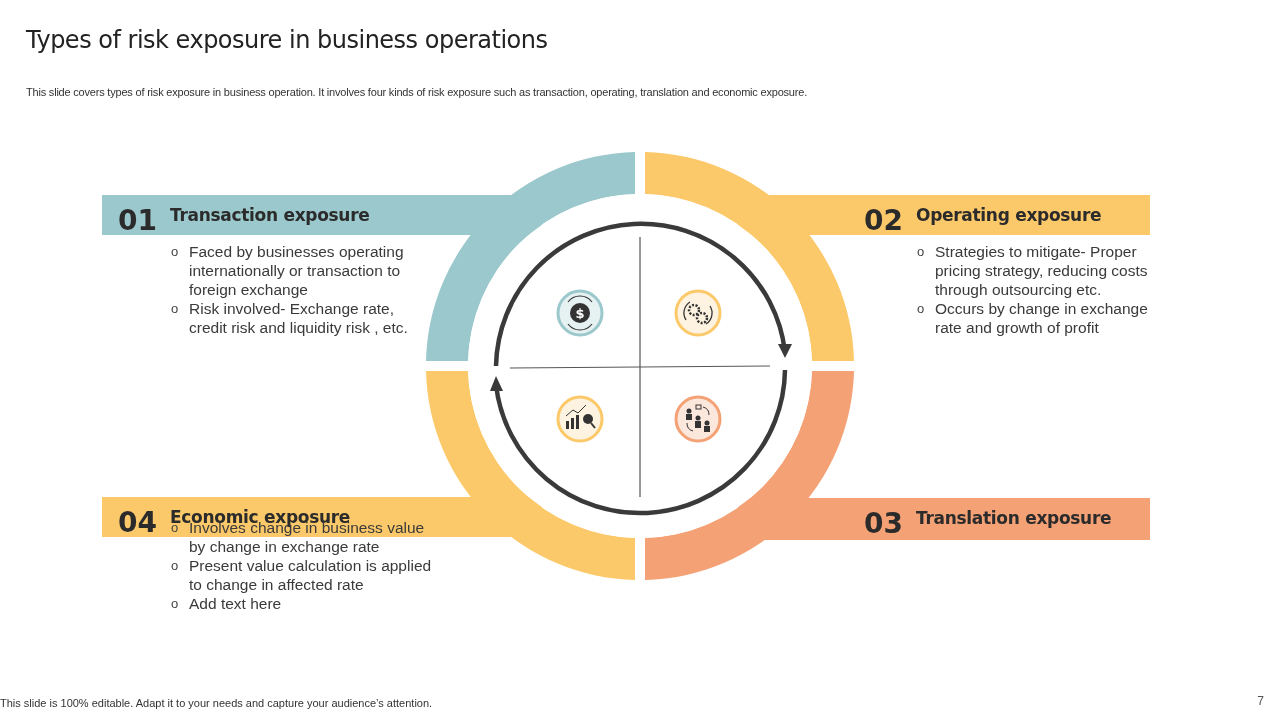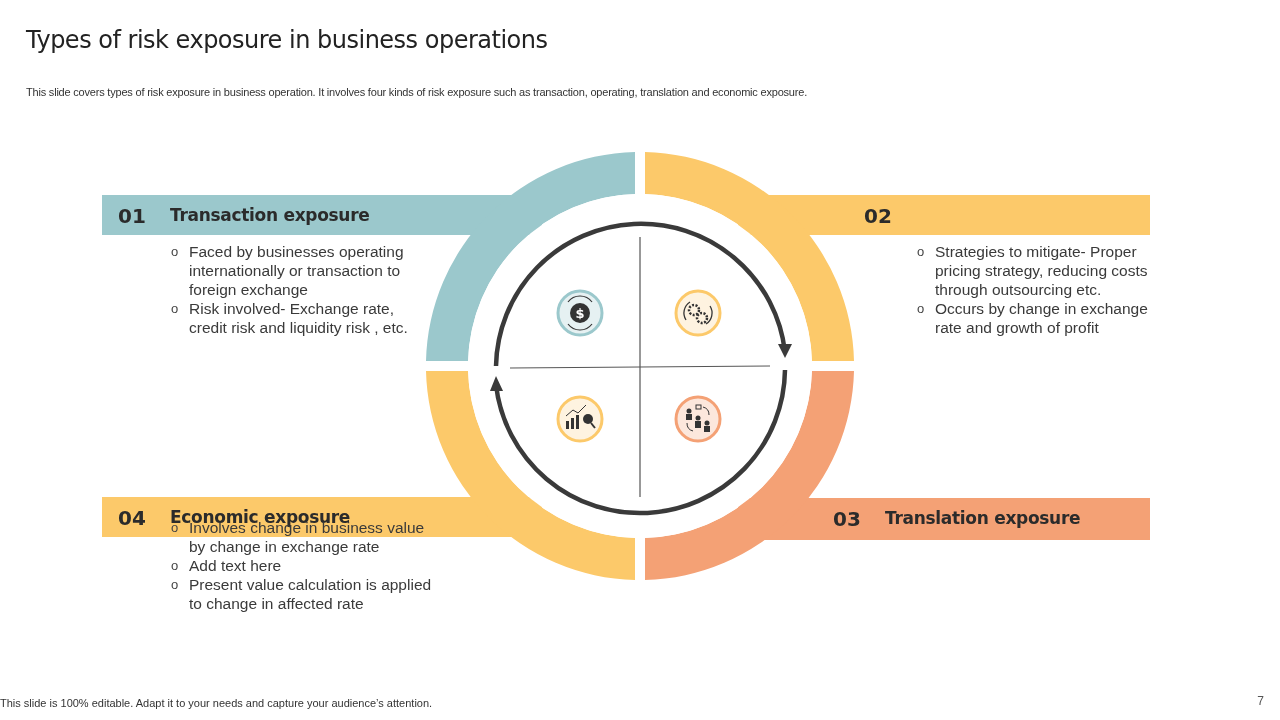--- a/index.html
+++ b/index.html
@@ -2,21 +2,21 @@
 <html><head>
 <meta charset="utf-8">
 <style>
   html, body { margin:0; padding:0; }
   body { width:1280px; height:720px; position:relative; background:#ffffff; overflow:hidden;
          font-family:"Liberation Sans", sans-serif; color:#333; }
   .title { position:absolute; left:26px; top:26px; font-size:24px; font-weight:normal; color:#222;
            font-family:"DejaVu Sans", sans-serif; letter-spacing:-0.5px; margin:0; }
   .subtitle { position:absolute; left:26px; top:86px; font-size:11px; color:#333; letter-spacing:-0.2px; }
   .band { position:absolute; height:40px; }
-  .band-num { position:absolute; top:9px; font-size:20px; font-weight:bold; color:#2b2b2b;
+  .band-num { position:absolute; top:9px; font-size:28px; font-weight:bold; color:#2b2b2b;
               font-family:"DejaVu Sans", sans-serif; }
   .band-title { position:absolute; top:10px; font-size:17px; font-weight:bold; color:#2b2b2b;
                 font-family:"DejaVu Sans", sans-serif; letter-spacing:-0.3px; }
   .bullets { position:absolute; list-style:none; margin:0; padding:0; font-size:15.5px; line-height:19px; color:#3a3a3a; }
   .bullets li { position:relative; padding-left:18px; }
   .bullets li::before { content:"o"; position:absolute; left:0; top:0; font-size:13px; color:#444; }
   svg.diagram { position:absolute; left:0; top:0; }
   .footer { position:absolute; left:0; width:1280px; top:697px; font-size:11px; color:#333; }
   .page-num { position:absolute; right:16px; top:694px; font-size:12px; color:#555; }
 </style>
@@ -94,37 +94,38 @@
   <span class="band-num" style="left:16px;">01</span>
   <span class="band-title" style="left:68px;">Transaction exposure</span>
 </div>
 <ul class="bullets" style="left:171px; top:242px; width:255px;">
   <li>Faced by businesses operating internationally  or transaction to foreign exchange</li>
   <li>Risk involved-  Exchange rate, credit risk and liquidity risk , etc.</li>
 </ul>
 
 <div class="band" style="left:738px; top:195px; width:412px;">
   <span class="band-num" style="left:126px;">02</span>
+  <span class="band-title" style="left:178px;">Operating exposure</span>
 </div>
 <ul class="bullets" style="left:917px; top:242px; width:250px;">
   <li>Strategies to mitigate- Proper pricing strategy, reducing costs through  outsourcing  etc.</li>
   <li>Occurs by change in exchange rate and growth of profit</li>
 </ul>
 
-<div class="band" style="left:707px; top:498px; width:412px;">
+<div class="band" style="left:738px; top:498px; width:412px;">
   <span class="band-num" style="left:126px;">03</span>
   <span class="band-title" style="left:178px;">Translation exposure</span>
 </div>
 <ul class="bullets" style="left:917px; top:547px; width:260px;">
 </ul>
 
 <div class="band" style="left:102px; top:497px; width:440px;padding-left:29px;">
   <span class="band-num" style="left:16px;">04</span>
   <span class="band-title" style="left:68px;">Economic exposure</span>
 </div>
 <ul class="bullets" style="left:171px; top:518px; width:270px;">
   <li>Involves  change in business value by change in exchange rate</li>
+  <li>Present value  calculation is applied to change in affected rate</li>
   <li>Add text here</li>
-  <li>Present value  calculation is applied to change in affected rate</li>
 </ul>
 
 <div class="footer">This slide is 100% editable. Adapt it to your needs and capture your audience’s attention.</div>
 <div class="page-num">7</div>
 
 </body></html>

